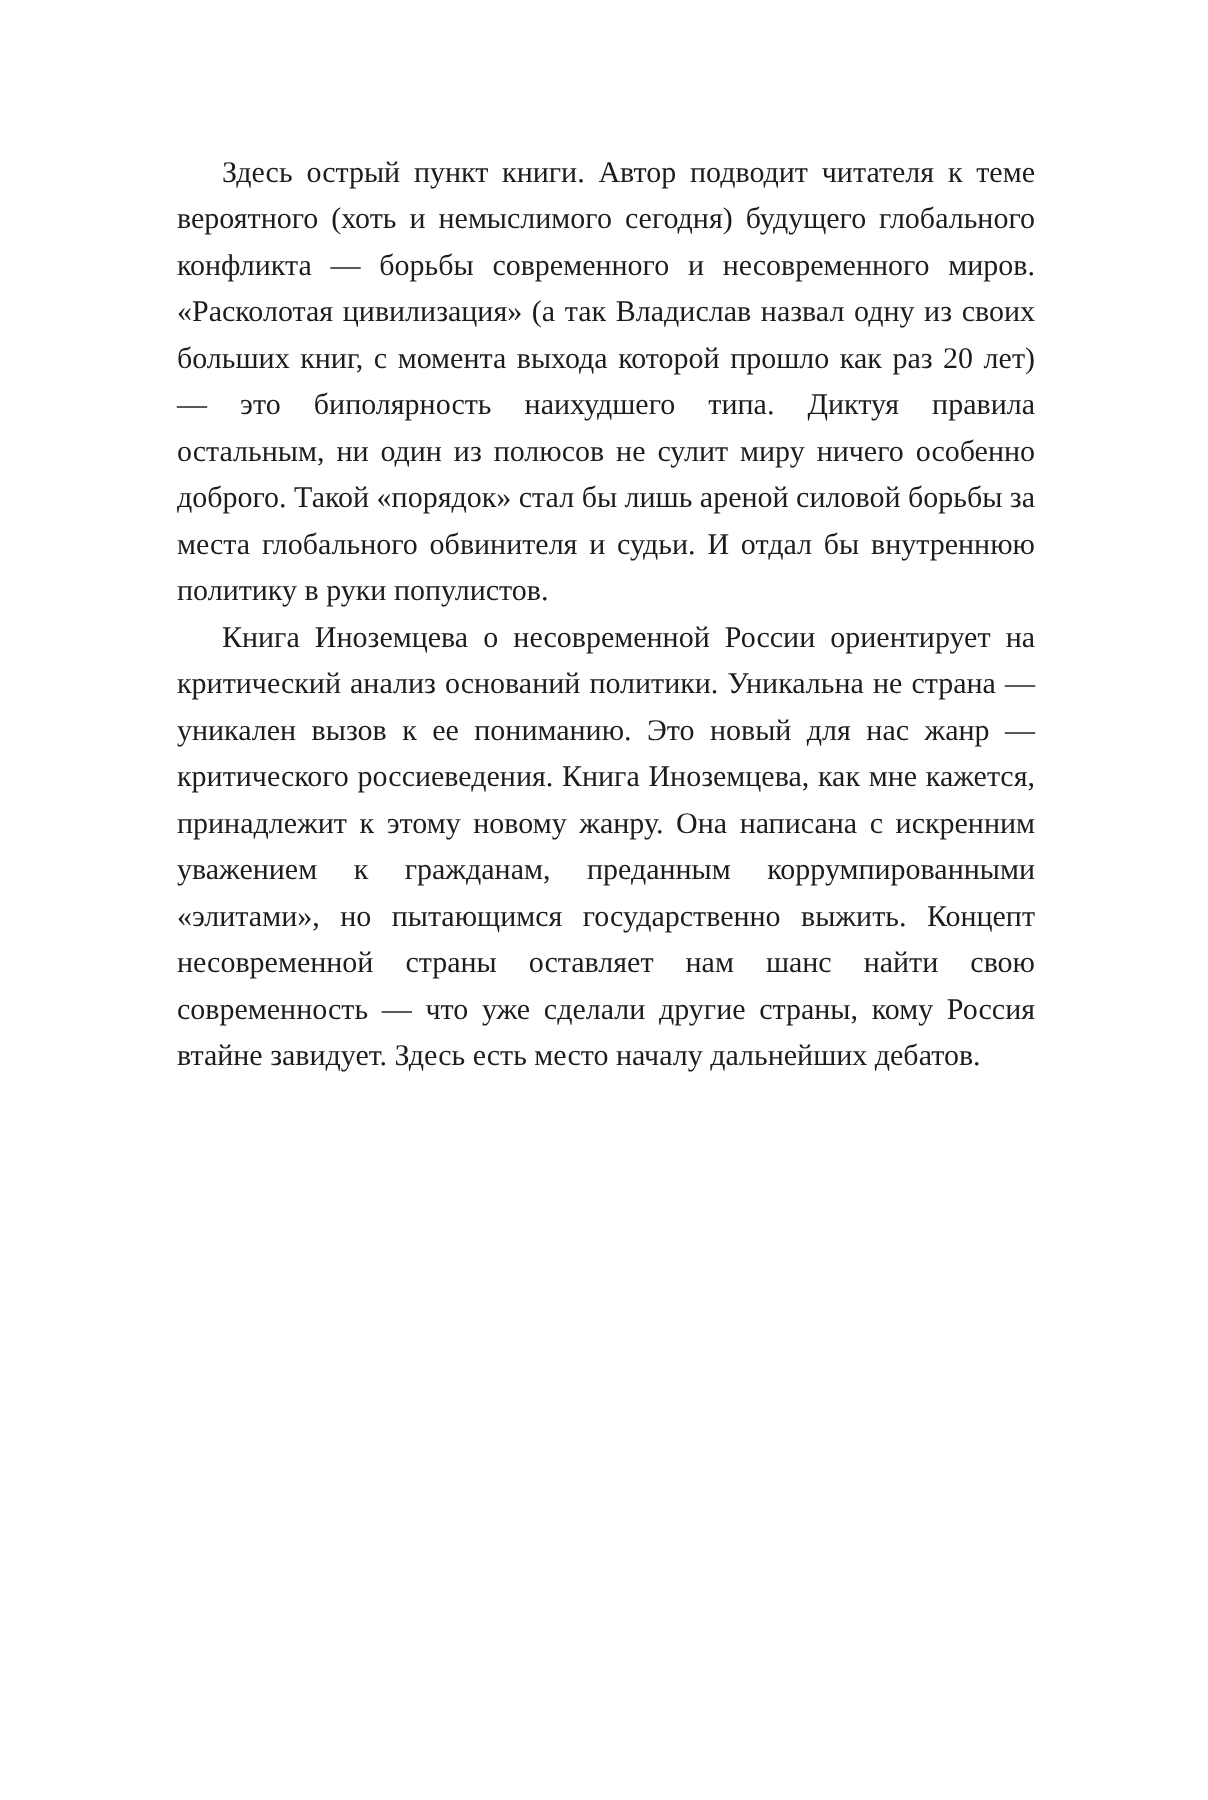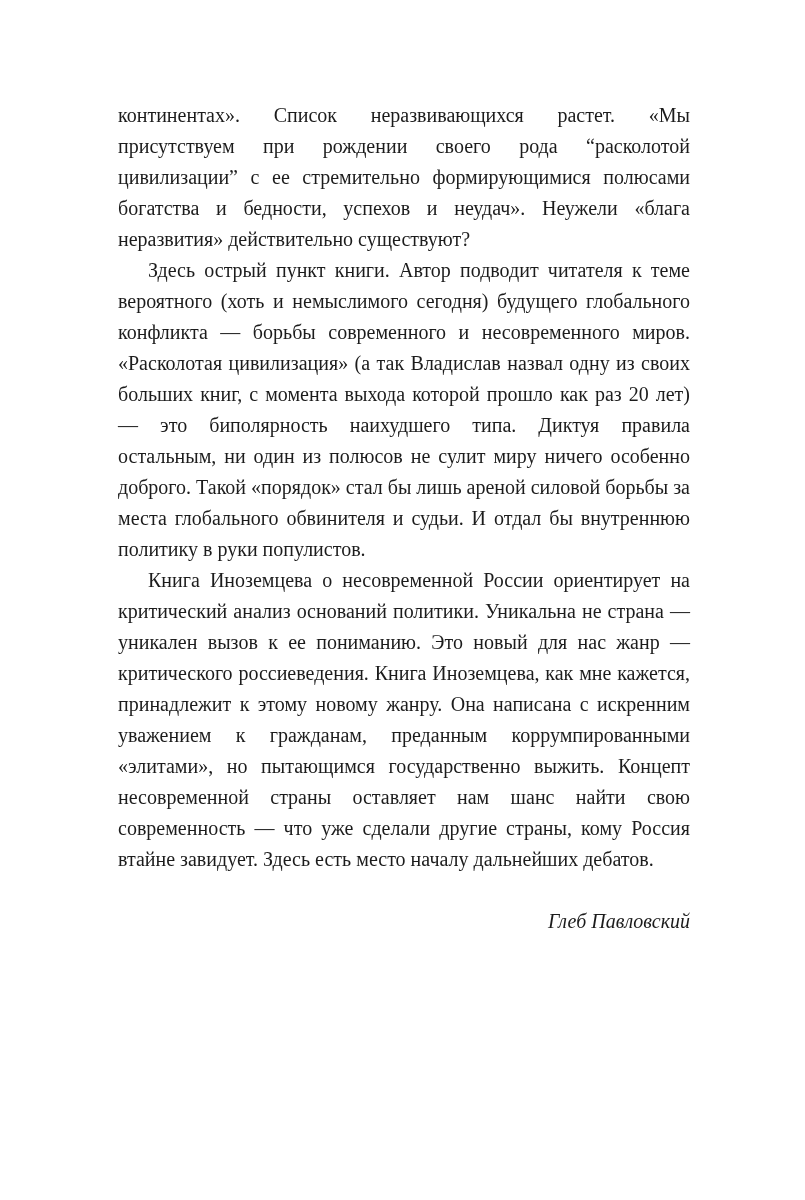--- a/index.html
+++ b/index.html
@@ -40,22 +40,20 @@
       font-style: italic;
       text-indent: 0;
     }
   </style>
 </head>
 <body>
 
 <div class="page">
   <div class="text-block">
 
-    <p>континентах». Список неразвивающихся растет. «Мы присутствуем при рождении своего рода “расколотой цивилизации” с ее стремительно формирующимися полюсами богатства и бедности, успехов и неудач». Неужели «блага неразвития» действительно существуют?</p>
 
     <p class="indent">Здесь острый пункт книги. Автор подводит читателя к теме вероятного (хоть и немыслимого сегодня) будущего глобального конфликта — борьбы современного и несовременного миров. «Расколотая цивилизация» (а так Владислав назвал одну из своих больших книг, с момента выхода которой прошло как раз 20 лет) — это биполярность наихудшего типа. Диктуя правила остальным, ни один из полюсов не сулит миру ничего особенно доброго. Такой «порядок» стал бы лишь ареной силовой борьбы за места глобального обвинителя и судьи. И отдал бы внутреннюю политику в руки популистов.</p>
 
     <p class="indent"><span>Книга Иноземцева о несовременной России ориентирует на критический анализ оснований политики. Уникальна не страна — уникален вызов к ее пониманию. Это новый для нас жанр — критического россиеведения. Книга Иноземцева, как мне кажется, принадлежит к этому новому жанру. Она написана с искренним уважением к гражданам, преданным коррумпированными «элитами», но пытающимся государственно выжить. Концепт несовременной страны оставляет нам шанс найти </span><span class="italic">свою</span><span> современность — что уже сделали другие страны, кому Россия втайне завидует. Здесь есть место началу дальнейших дебатов.</span></p>
 
-    <p class="signature">Глеб Павловский</p>
 
   </div>
 </div>
 
 </body></html>

